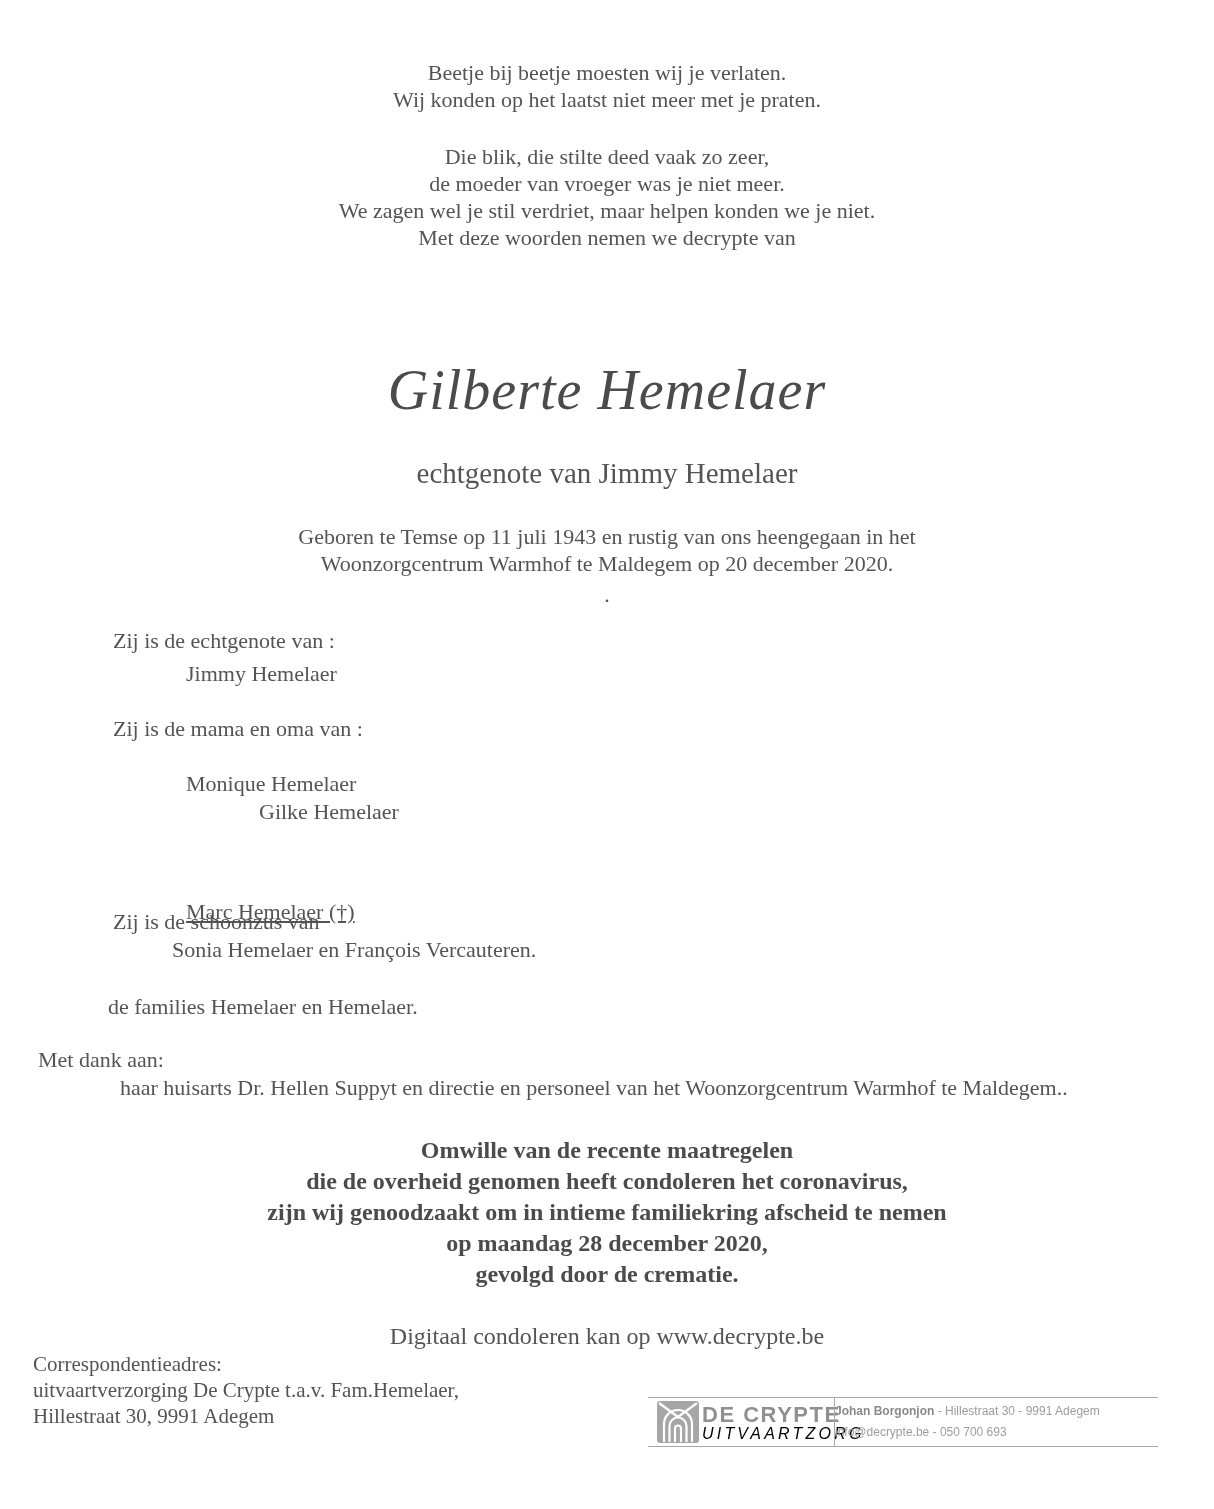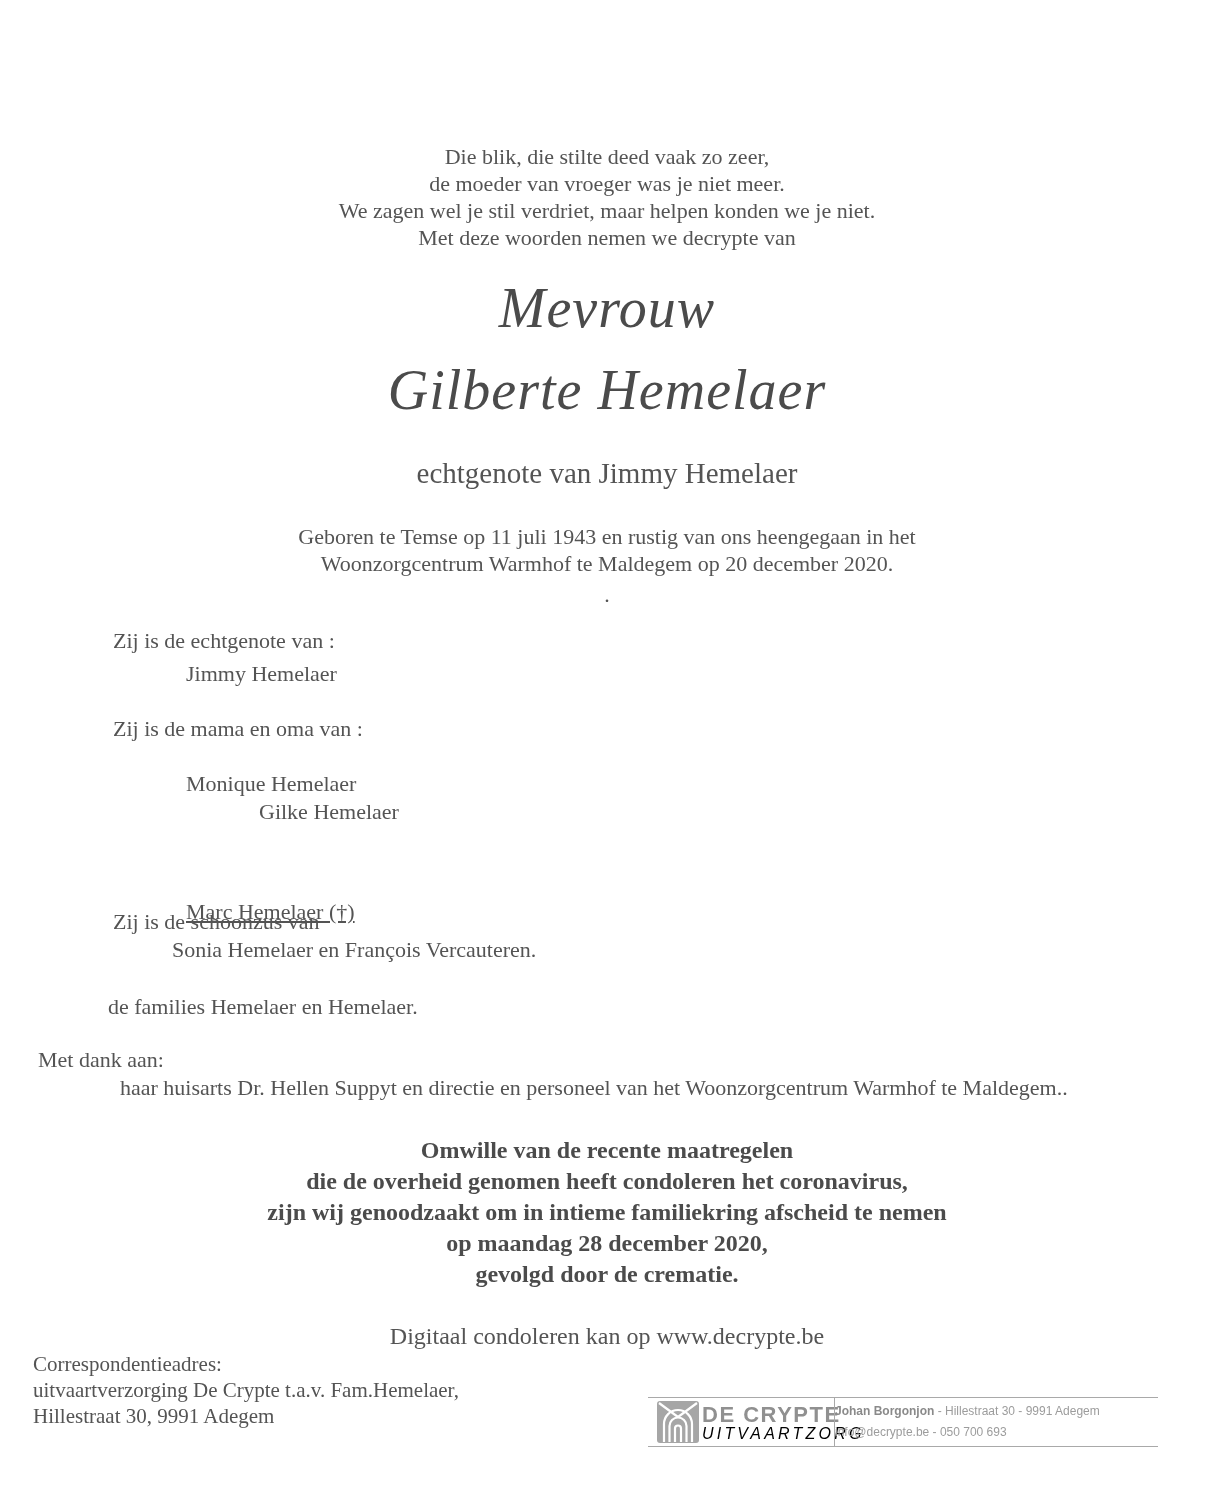--- a/index.html
+++ b/index.html
@@ -64,28 +64,31 @@
   .brand-name{font-size:22px;font-weight:bold;letter-spacing:1.5px;line-height:22px;color:#909090;white-space:nowrap;}
   .brand-sub{font-size:16px;letter-spacing:3.2px;line-height:15px;color:#000000;white-space:nowrap;font-style:italic;}
   .contact{flex:1;box-sizing:border-box;border-left:1px solid var(--footer-rule);display:flex;flex-direction:column;justify-content:center;font-size:12px;line-height:21px;white-space:nowrap;}
   .contact-name{font-weight:bold;color:var(--footer-emphasis);}
 </style>
 </head>
 <body>
 
 <div class="page">
 
+  <div class="abs centered poem-1">
+    <div>Beetje bij beetje moesten wij je verlaten.</div>
+    <div>Wij konden op het laatst niet meer met je praten.</div>
+  </div>
   <div class="abs centered poem-2">
     <div>Die blik, die stilte deed vaak zo zeer,</div>
     <div>de moeder van vroeger was je niet meer.</div>
     <div>We zagen wel je stil verdriet, maar helpen konden we je niet.</div>
     <div>Met deze woorden nemen we decrypte van</div>
   </div>
 
-  <div class="abs centered salutation">Mevrouw</div>
   <div class="abs centered deceased-name">Gilberte Hemelaer</div>
   <div class="abs centered spouse">echtgenote van Jimmy Hemelaer</div>
 
   <div class="abs centered life">
     <div>Geboren te Temse op 11 juli 1943 en rustig van ons heengegaan in het</div>
     <div>Woonzorgcentrum Warmhof te Maldegem op 20 december 2020.</div>
   </div>
   <div class="abs centered stray-dot">.</div>
 
   <div class="fline fl0">Zij is de echtgenote van :</div>

